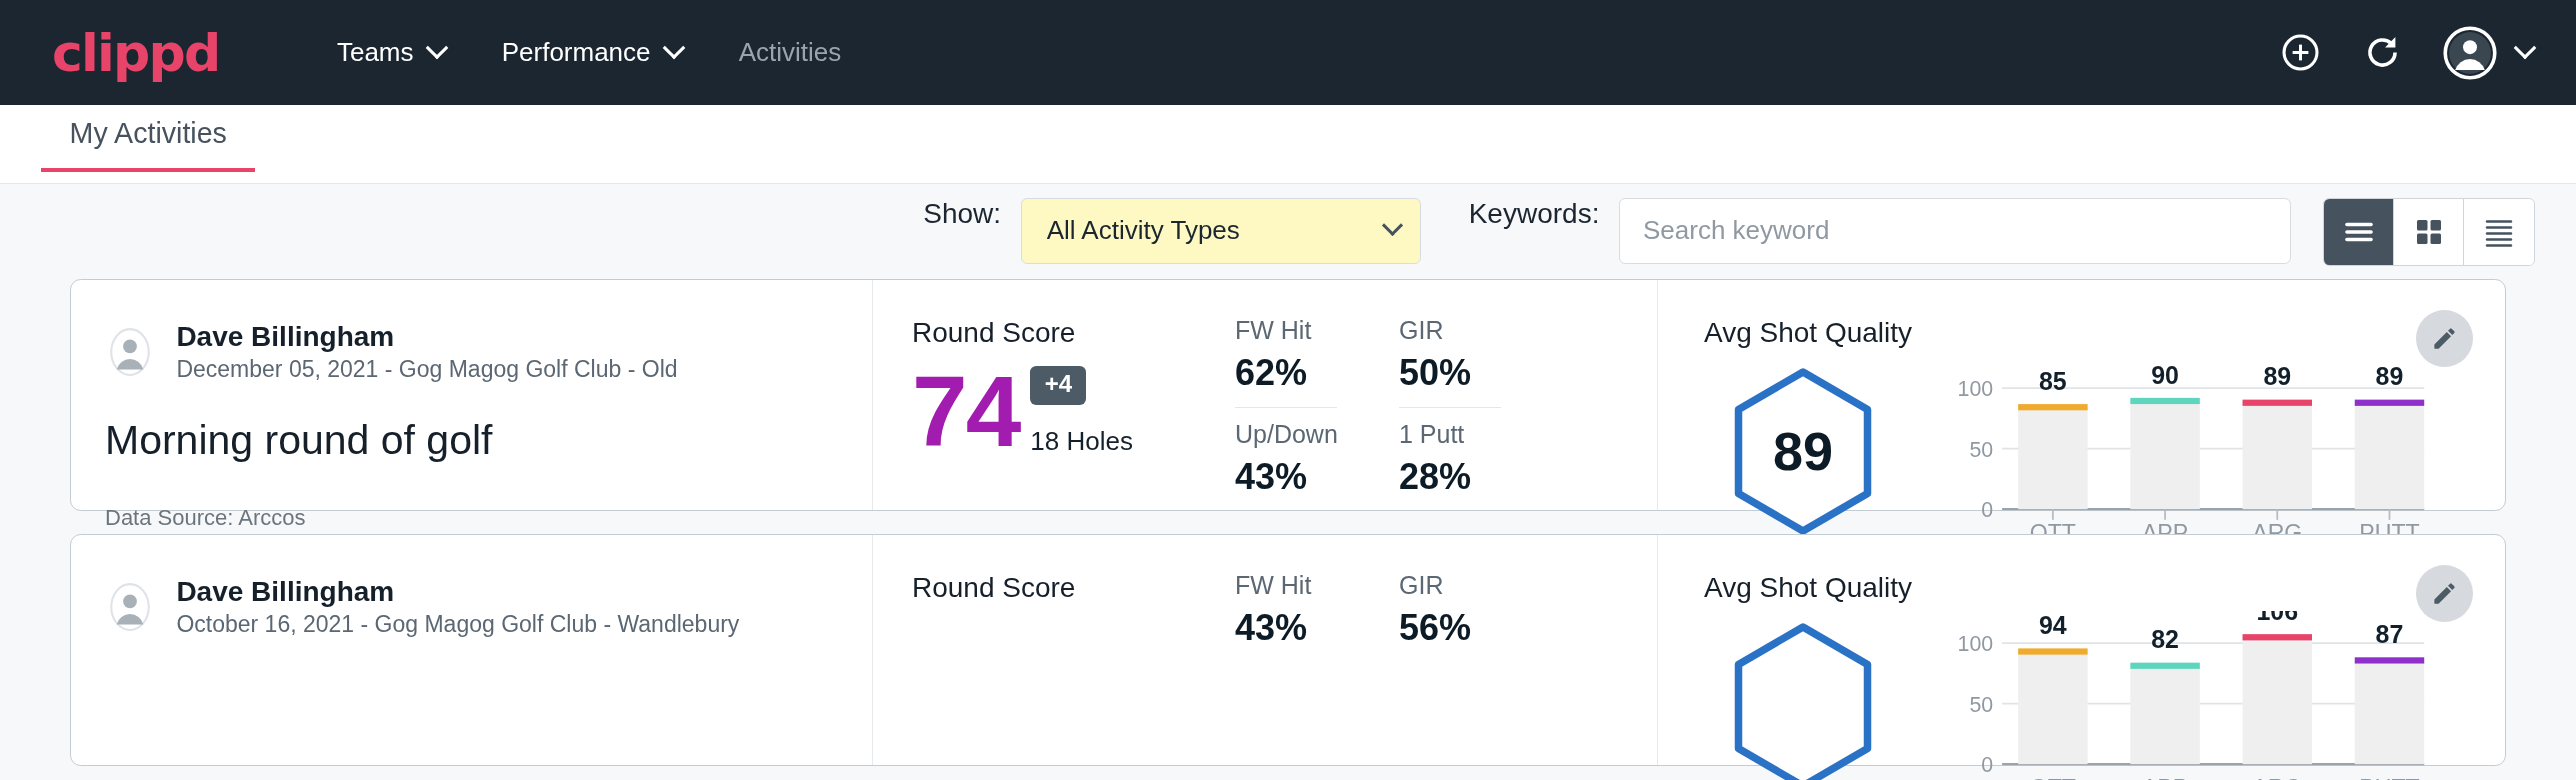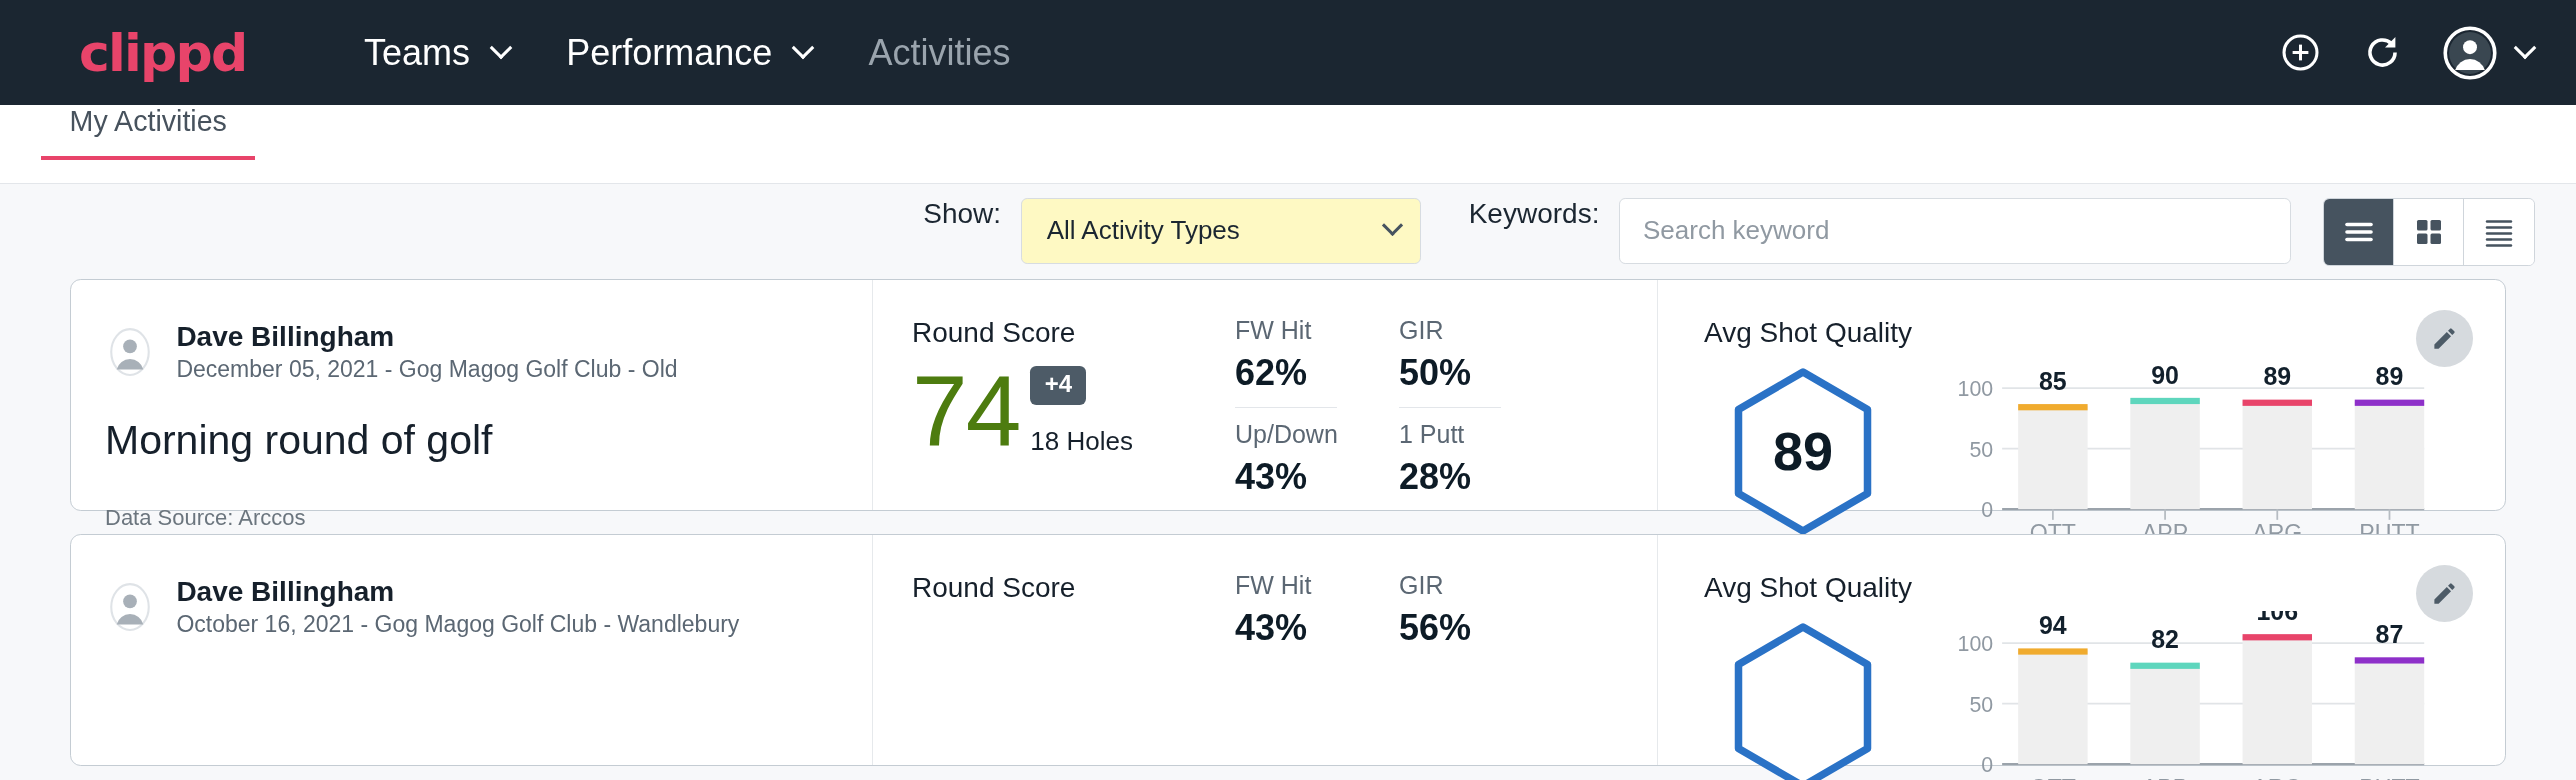--- a/index.html
+++ b/index.html
@@ -9,37 +9,37 @@
     background: #f7f8fa;
     overflow: hidden;
   }
 
   
   .topnav {
     height: 105px;
     background: #1b2631;
     display: flex;
     align-items: center;
-    padding: 0 43px 0 79px;
+    padding: 0 43px 0 52px;
     position: relative;
   }
   .logo {
     font-size: 52px;
     font-weight: 700;
     color: #e8446a;
     letter-spacing: -1.8px;
     margin-right: 89px;
     line-height: 1;
     font-family: "DejaVu Sans", sans-serif;
   }
   .nav-items { display: flex; align-items: center; gap: 0; }
   .nav-item {
-    display: flex; align-items: center; gap: 23px;
+    display: flex; align-items: center; gap: 15px;
     color: #ffffff;
-    font-size: 36px;
+    font-size: 26px;
     padding: 0 28.6px;
     cursor: pointer;
     white-space: nowrap;
   }
   .nav-item.muted { color: #9aa4ad; }
   .chev {
     display: inline-block;
     width: 16px; height: 16px;
     border-right: 3.1px solid currentColor;
     border-bottom: 3.1px solid currentColor;
@@ -49,21 +49,21 @@
     margin-left: auto;
     display: flex; align-items: center; gap: 39px;
   }
   .icon-btn { cursor: pointer; display: flex; align-items: center; }
   .avatar-wrap { display: flex; align-items: center; gap: 19.6px; cursor: pointer; }
 
   
   .tabbar {
     height: 79px;
     background: #ffffff;
-    display: flex; align-items: flex-start;
+    display: flex; align-items: center;
     padding: 0 0 0 41px;
     border-bottom: 0.9px solid #e3e6ea;
   }
   .tab {
     font-size: 28.6px;
     color: #47525d;
     padding: 0 28.6px 18px 28.6px;
     border-bottom: 4.5px solid transparent;
     cursor: pointer;
   }
@@ -151,21 +151,21 @@
   .who-txt .meta { font-size: 23px; color: #5b6773; line-height: 1.35; margin-top: 0; }
   .card-title { font-size: 41px; color: #16202b; margin-top: 32px; font-weight: 400; }
   .datasource { font-size: 22px; color: #6b757e; margin-top: 41px; }
 
   .card-score {
     width: 362px;
     padding: 37px 0 0 39px;
   }
   .sec-label { font-size: 28px; color: #16202b; }
   .score-row { display: flex; align-items: flex-end; margin-top: 16px; }
-  .score-big { font-size: 100px; font-weight: 400; color: #4d7c0f; line-height: 0.92; letter-spacing: -1.8px; }
+  .score-big { font-size: 100px; font-weight: 700; color: #a21caf; line-height: 0.92; letter-spacing: -1.8px; }
   .score-side { display: flex; flex-direction: column; align-items: flex-start; margin-left: 10.7px; }
   .badge {
     background: #4d5b67; color: #fff;
     font-size: 24px; font-weight: 700;
     border-radius: 6.2px;
     padding: 4.5px 14.3px 6.2px 14.3px;
     margin-bottom: 21.4px;
   }
   .holes { font-size: 26px; color: #16202b; }
 

